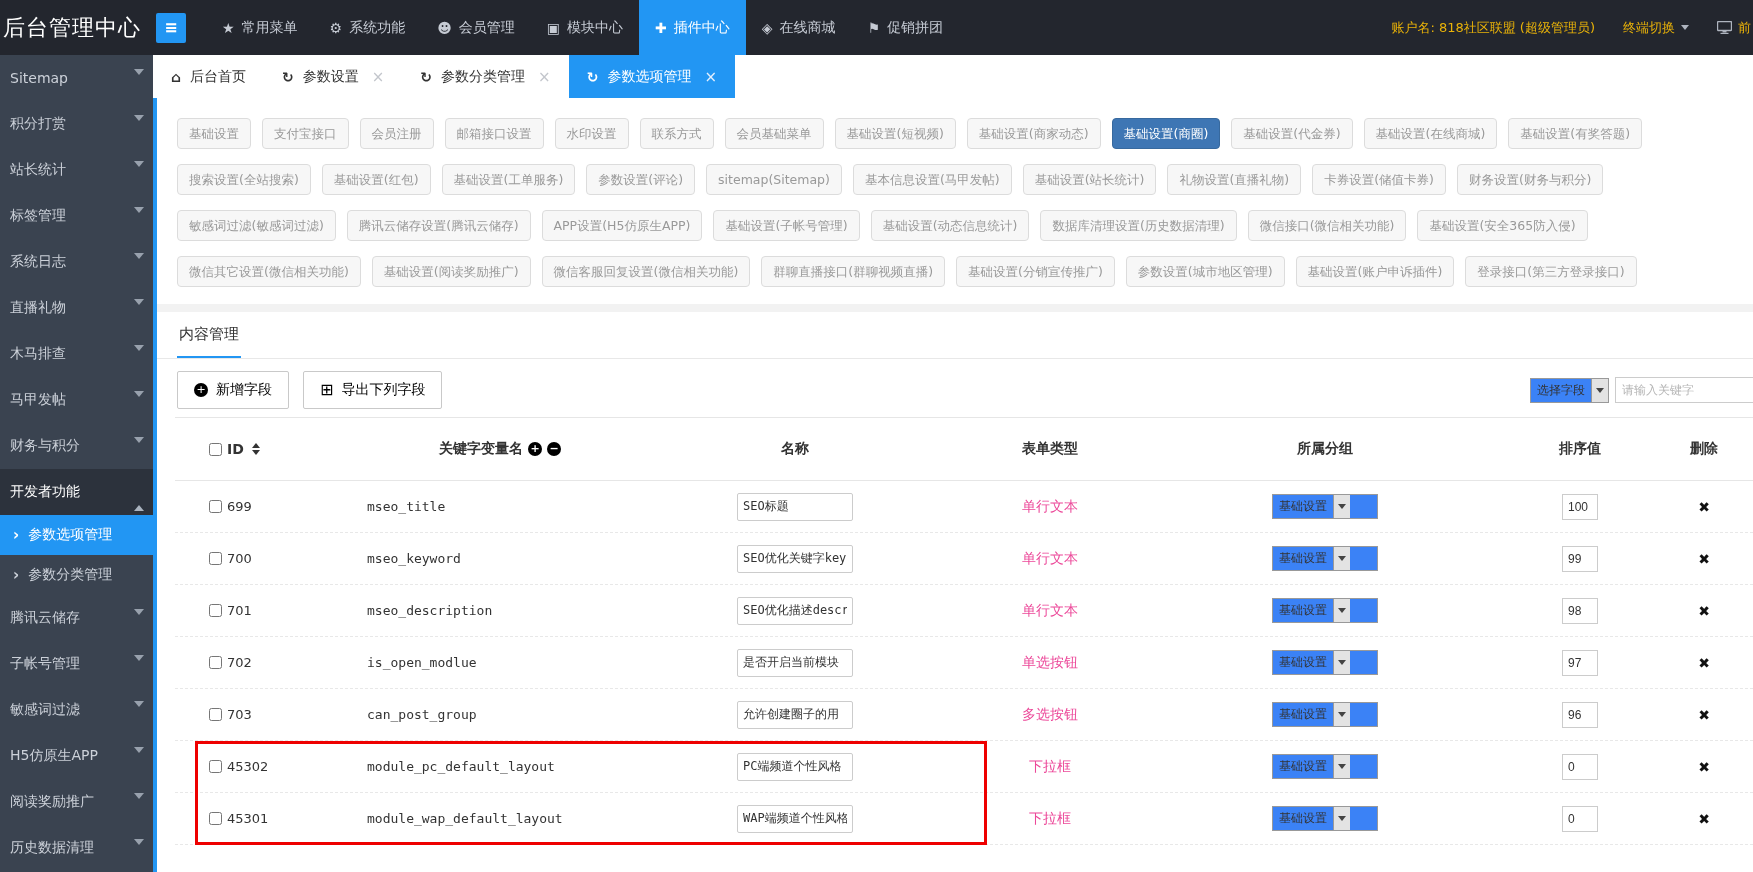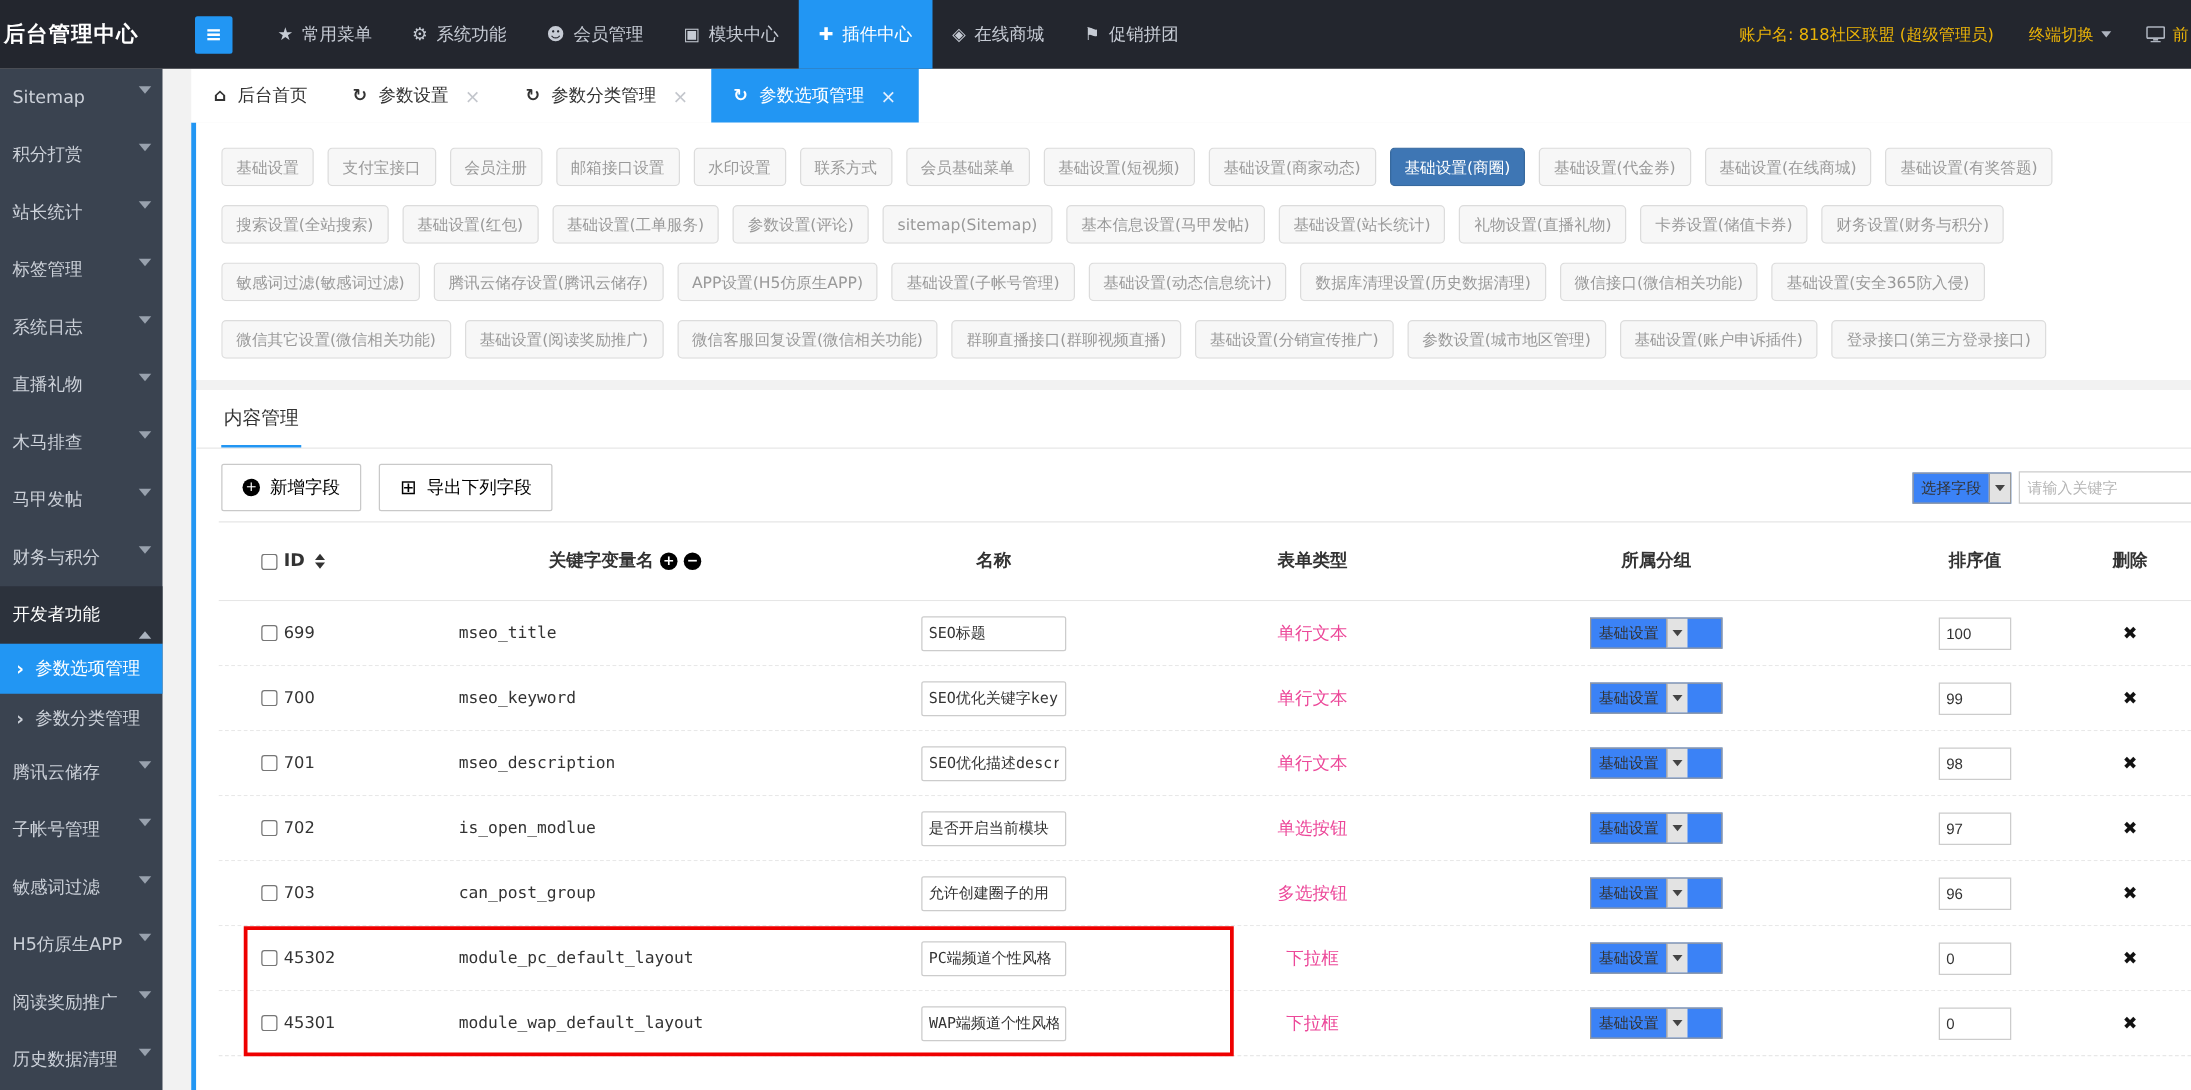--- a/index.html
+++ b/index.html
@@ -10,32 +10,32 @@
   }
   *{box-sizing:border-box}
   html,body{margin:0;padding:0}
   body{
     width:1753px;height:872px;overflow:hidden;position:relative;
     font-family:"DejaVu Sans","Liberation Sans",sans-serif;
     background:#f2f2f2;
   }
   
   .topbar{position:absolute;top:0;left:0;width:100%;height:55px;background:#23262e;display:flex;align-items:center;color:#fff;z-index:30}
-  .logo{width:152px;flex-shrink:0;font-size:17px;font-weight:bold;padding-left:3px;letter-spacing:1px;white-space:nowrap;overflow:hidden}
+  .logo{width:152px;flex-shrink:0;font-size:22px;font-weight:normal;padding-left:3px;letter-spacing:1px;white-space:nowrap;overflow:hidden}
   .hamburger{width:30px;height:30px;background:var(--accent);border-radius:2px;display:flex;align-items:center;justify-content:center;margin:0 20px 0 4px;cursor:pointer;flex-shrink:0}
   .hamburger span{font-size:16px;color:#fff;font-weight:bold}
   .nav{display:flex;height:100%;align-items:stretch}
   .nav-item{display:flex;align-items:center;gap:7px;padding:0 16px;color:#c6cbd4;font-size:14px;cursor:pointer;white-space:nowrap}
   .nav-item.active{background:var(--accent);color:#fff}
   .nav-icon{font-size:14px}
   .top-right{margin-left:auto;display:flex;align-items:flex-end;gap:28px;color:#eab308;font-size:13px;padding-right:2px;white-space:nowrap}
   .terminal,.frontend{display:flex;align-items:center;gap:6px;cursor:pointer}
   .caret-down{width:0;height:0;border-left:4px solid transparent;border-right:4px solid transparent;border-top:5px solid #aeb4bf;display:inline-block}
   
-  .sidebar{position:absolute;top:55px;left:0;bottom:0;width:130px;background:#3a4350;z-index:20}
+  .sidebar{position:absolute;top:55px;left:0;bottom:0;width:153px;background:#3a4350;z-index:20}
   .side-item{height:46px;display:flex;align-items:center;padding:0 10px;color:#ccd1d9;font-size:14px;position:relative;cursor:pointer;white-space:nowrap}
   .side-item .arr{position:absolute;right:9px;top:50%;margin-top:-3px}
   .tri-down{width:0;height:0;border-left:5px solid transparent;border-right:5px solid transparent;border-top:6px solid #98a1ad}
   .tri-up{width:0;height:0;border-left:5px solid transparent;border-right:5px solid transparent;border-bottom:6px solid #aab3bf}
   .side-item.group-open{background:#2c323c;color:#fff}
   .side-item.sub{height:40px;padding-left:13px;gap:9px}
   .side-item.sub.active{background:var(--accent);color:#fff}
   .sub-arrow{font-weight:bold;font-size:15px}
   
   .tabbar{position:absolute;top:55px;left:153px;right:0;height:43px;background:#fff;display:flex;z-index:10}
@@ -80,21 +80,21 @@
   .c6{width:150px}
   .c7{flex:1}
   .sort{display:inline-flex;flex-direction:column;gap:2px;margin-left:3px;cursor:pointer}
   .tri-up-s{width:0;height:0;border-left:4px solid transparent;border-right:4px solid transparent;border-bottom:5px solid #333}
   .tri-down-s{width:0;height:0;border-left:4px solid transparent;border-right:4px solid transparent;border-top:5px solid #333}
   .tbody{position:relative}
   .id-num{font-size:13px;color:#333}
   .keyword{font-family:"DejaVu Sans Mono","Liberation Mono",monospace;font-size:13px;color:#333}
   .name-input{width:116px;height:28px;border:1px solid #ccc;border-radius:2px;padding:0 5px;font-size:12px;color:#333;font-family:"DejaVu Sans Mono","Liberation Mono",monospace;outline:none}
   .type-txt{font-size:14px;color:#ec4899}
-  .sort-input{width:58px;height:26px;border:1px solid #ccc;padding:0 5px;font-size:12px;color:#333;outline:none}
+  .sort-input{width:36px;height:26px;border:1px solid #ccc;padding:0 5px;font-size:12px;color:#333;outline:none}
   .del{font-size:14px;font-weight:bold;color:#111;cursor:pointer}
   .highlight-box{position:absolute;left:20px;top:260px;width:792px;height:104px;border:3px solid var(--red);pointer-events:none;z-index:5}
   input[type=checkbox]{width:13px;height:13px;margin:0;cursor:pointer}
 </style>
 </head>
 <body>
 
 <div class="topbar">
   <div class="logo">后台管理中心</div>
   <div class="hamburger">

